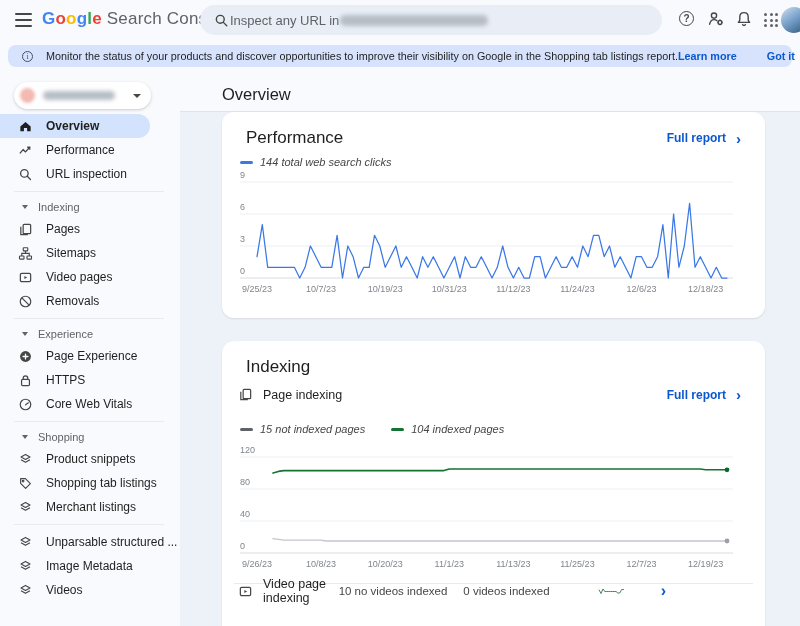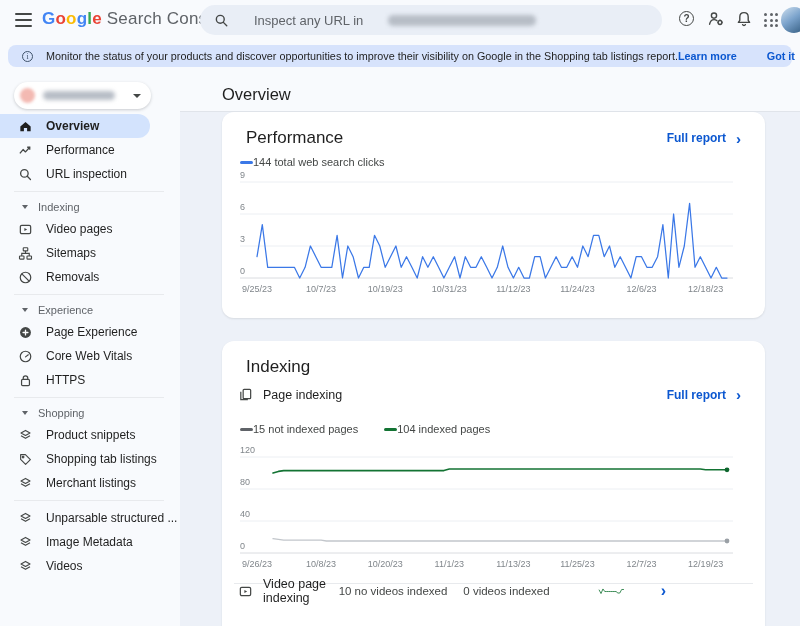--- a/index.html
+++ b/index.html
@@ -7,21 +7,21 @@
   body { font-family:"Liberation Sans", sans-serif; background:#f8fafd; color:#1f1f1f; }
   .app { position:relative; width:800px; height:626px; overflow:hidden; }
 
   
   .header { position:absolute; top:0; left:0; width:800px; height:40px; }
   .menu-btn { position:absolute; left:15px; top:13px; width:17px; height:14px; display:flex; flex-direction:column; justify-content:space-between; cursor:pointer; }
   .menu-btn i { display:block; height:1.7px; background:#444746; border-radius:1px; }
   .logo { position:absolute; left:42px; top:9px; font-size:17px; letter-spacing:.2px; }
   .logo .gname { font-weight:700; }
   .logo .pname { color:#5f6368; margin-left:5px; }
-  .searchbar { position:absolute; left:200px; top:5px; width:462px; height:30px; background:#e9eef6; border-radius:16px; display:flex; align-items:center; padding:0 14px; gap:25px; }
+  .searchbar { position:absolute; left:200px; top:5px; width:462px; height:30px; background:#e9eef6; border-radius:16px; display:flex; align-items:center; padding:0 14px; gap:1px; }
   .searchbar .stext { font-size:13px; color:#5f6368; white-space:nowrap; }
   .redact { background:#b7bdc6; border-radius:5px; filter:blur(2px); }
   .url-redact { width:148px; height:11px; }
   .hicon { position:absolute; top:11px; color:#444746; }
   .help-icon { left:679px; width:15px; height:15px; border:1.5px solid #444746; border-radius:50%; font-size:10px; font-weight:bold; display:flex; align-items:center; justify-content:center; }
   .pg-icon { left:707px; top:10px; }
   .bell-icon { left:735px; top:10px; }
   .grid-icon { left:764px; top:13px; display:grid; grid-template-columns:repeat(3,3px); grid-gap:2.6px; }
   .grid-icon i { width:3px; height:3px; background:#5f6368; border-radius:50%; }
   .avatar { position:absolute; left:781px; top:7px; width:26px; height:26px; border-radius:50%; background:linear-gradient(145deg,#cfe0ef 0%,#7ba3cc 45%,#2c5579 100%); }
@@ -54,21 +54,21 @@
 
   
   .main { position:absolute; top:112px; left:180px; width:620px; height:514px; background:#edf1f8; }
   .card { position:absolute; left:42px; width:543px; background:#fff; border-radius:12px; box-shadow:0 1px 2px rgba(60,64,67,.12); }
   .card-perf { top:0; height:206px; }
   .card-idx { top:229px; height:340px; }
   .card-head { display:flex; align-items:center; padding:16px 24px 0 24px; }
   .card-title { font-size:17px; color:#1f1f1f; }
   .full-report { margin-left:auto; display:flex; align-items:center; gap:10px; color:#0b57d0; font-size:12px; font-weight:bold; cursor:pointer; }
   .chev { font-size:15px; font-weight:bold; line-height:1; }
-  .legend { position:absolute; display:flex; align-items:center; font-size:11px; color:#444746; }
+  .legend { position:absolute; display:flex; align-items:center; gap:7px; font-size:11px; color:#444746;font-style:italic; }
   .chip { width:13px; height:3px; border-radius:2px; flex:none; }
   .p-legend { top:44px; left:18px; }
   .chart { position:absolute; left:18px; }
   .perf-chart { top:56px; }
   .idx-chart { top:104px; }
   .pi-row { position:absolute; top:46px; left:0; width:543px; display:flex; align-items:center; padding:0 24px 0 16px; gap:10px; }
   .pi-label { font-size:12.5px; color:#1f1f1f; }
   .idx-legends { position:absolute; top:82px; left:18px; display:flex; gap:26px; }
   .vsep { position:absolute; top:242px; left:12px; width:519px; height:1px; background:#e8eaed; }
   .vrow { position:absolute; top:231px; left:0; width:470px; height:38px; display:flex; align-items:center; padding:0 26px 0 16px; gap:10px; }
@@ -176,40 +176,49 @@
     </div>
     <div class="sdiv"></div>
 
     <div class="sec-head">
       <span class="scaret"></span>
       <span>Indexing</span>
     </div>
     <div class="nav-item">
       <span class="nicon">
           <svg viewBox="0 0 16 16" fill="none" stroke="#444746" stroke-width="1.3">
-            <rect x="2.5" y="3.5" width="11" height="9" rx="1.5"></rect>
-            <path d="M6.8 6.3l3 1.7-3 1.7z" fill="#444746" stroke="none"></path>
-          </svg>
-        </span>
-      <span>Video pages</span>
+            <rect x="5.5" y="2.5" width="8" height="10" rx="1"></rect>
+            <path d="M3 5v8.5h7.5"></path>
+          </svg>
+        </span>
+      <span>Pages</span>
     </div>
     <div class="nav-item">
       <span class="nicon">
           <svg viewBox="0 0 16 16" fill="none" stroke="#444746" stroke-width="1.2">
             <rect x="5.6" y="1.8" width="4.8" height="3.4" rx=".7"></rect>
             <rect x="1.6" y="10.6" width="4.8" height="3.4" rx=".7"></rect>
             <rect x="9.6" y="10.6" width="4.8" height="3.4" rx=".7"></rect>
             <path d="M8 5.2v2.6M4 10.6V7.8h8v2.8"></path>
           </svg>
         </span>
       <span>Sitemaps</span>
     </div>
     <div class="nav-item">
       <span class="nicon">
           <svg viewBox="0 0 16 16" fill="none" stroke="#444746" stroke-width="1.3">
+            <rect x="2.5" y="3.5" width="11" height="9" rx="1.5"></rect>
+            <path d="M6.8 6.3l3 1.7-3 1.7z" fill="#444746" stroke="none"></path>
+          </svg>
+        </span>
+      <span>Video pages</span>
+    </div>
+    <div class="nav-item">
+      <span class="nicon">
+          <svg viewBox="0 0 16 16" fill="none" stroke="#444746" stroke-width="1.3">
             <circle cx="8" cy="8" r="5.6"></circle>
             <path d="M4.1 4.1l7.8 7.8"></path>
           </svg>
         </span>
       <span>Removals</span>
     </div>
     <div class="sdiv"></div>
 
     <div class="sec-head">
       <span class="scaret"></span>
@@ -220,34 +229,34 @@
           <svg viewBox="0 0 16 16">
             <circle cx="8" cy="8" r="5.8" fill="#444746"></circle>
             <path d="M8 5.4v5.2M5.4 8h5.2" stroke="#fff" stroke-width="1.4" stroke-linecap="round"></path>
           </svg>
         </span>
       <span>Page Experience</span>
     </div>
     <div class="nav-item">
       <span class="nicon">
           <svg viewBox="0 0 16 16" fill="none" stroke="#444746" stroke-width="1.3">
+            <rect x="3.8" y="6.8" width="8.4" height="6.6" rx="1.2"></rect>
+            <path d="M5.6 6.8V5.4a2.4 2.4 0 0 1 4.8 0v1.4"></path>
+          </svg>
+        </span>
+      <span>HTTPS</span>
+    </div>
+    <div class="nav-item">
+      <span class="nicon">
+          <svg viewBox="0 0 16 16" fill="none" stroke="#444746" stroke-width="1.3">
             <circle cx="8" cy="8" r="5.6"></circle>
             <path d="M8 8.4l3-2.2" stroke-linecap="round"></path>
           </svg>
         </span>
       <span>Core Web Vitals</span>
-    </div>
-    <div class="nav-item">
-      <span class="nicon">
-          <svg viewBox="0 0 16 16" fill="none" stroke="#444746" stroke-width="1.3">
-            <rect x="3.8" y="6.8" width="8.4" height="6.6" rx="1.2"></rect>
-            <path d="M5.6 6.8V5.4a2.4 2.4 0 0 1 4.8 0v1.4"></path>
-          </svg>
-        </span>
-      <span>HTTPS</span>
     </div>
     <div class="sdiv"></div>
 
     <div class="sec-head">
       <span class="scaret"></span>
       <span>Shopping</span>
     </div>
     <div class="nav-item">
       <span class="nicon">
           <svg viewBox="0 0 16 16" fill="none" stroke="#444746" stroke-width="1.2" stroke-linejoin="round">

